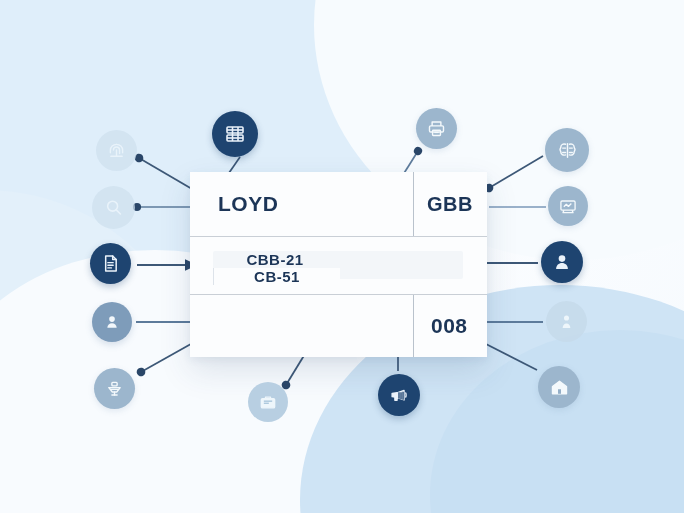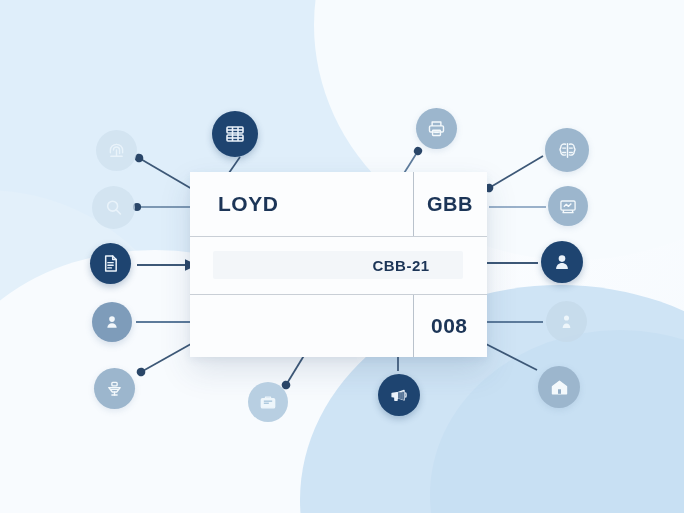--- a/index.html
+++ b/index.html
@@ -56,21 +56,21 @@
 
   .vdiv{position:absolute;top:0;bottom:0;width:1px;background:#b9c2cc;left:223px;}
 
   .cell{font-weight:bold;color:#1c3557;letter-spacing:.5px;}
   .cell-loyd{position:absolute;left:28px;font-size:21px;}
   .cell-gbb{position:absolute;left:237px;font-size:20px;}
   .cell-006{position:absolute;left:241px;font-size:21px;}
 
   .field{
     position:absolute;left:23px;width:250px;height:28px;top:14px;
-    background:#f3f6f9;border-radius:2px;display:flex;align-items:flex-end;flex-direction:column;
+    background:#f3f6f9;border-radius:2px;display:flex;align-items:flex-start;flex-direction:column;
   }
   .field-seg{
     height:100%;display:flex;align-items:center;justify-content:center;
     font-size:15px;font-weight:bold;color:#1c3557;letter-spacing:.5px;
   }
   .seg-a{width:124px;}
   .seg-b{width:126px;background:#fcfdfe;border-left:1px solid #dde3ea;}
 
   
   .ico{
@@ -169,20 +169,21 @@
 
     <div class="row row-top">
       <div class="vdiv"></div>
       <span class="cell cell-loyd">LOYD</span>
       <span class="cell cell-gbb">GBB</span>
     </div>
 
     <div class="row row-mid">
       <div class="field">
         <span class="field-seg seg-a">CBB-21</span>
+        <span class="field-seg seg-b">CB-51</span>
       </div>
     </div>
 
     <div class="row row-bot">
       <div class="vdiv"></div>
       <span class="cell cell-006">008</span>
     </div>
 
   </div>
 

